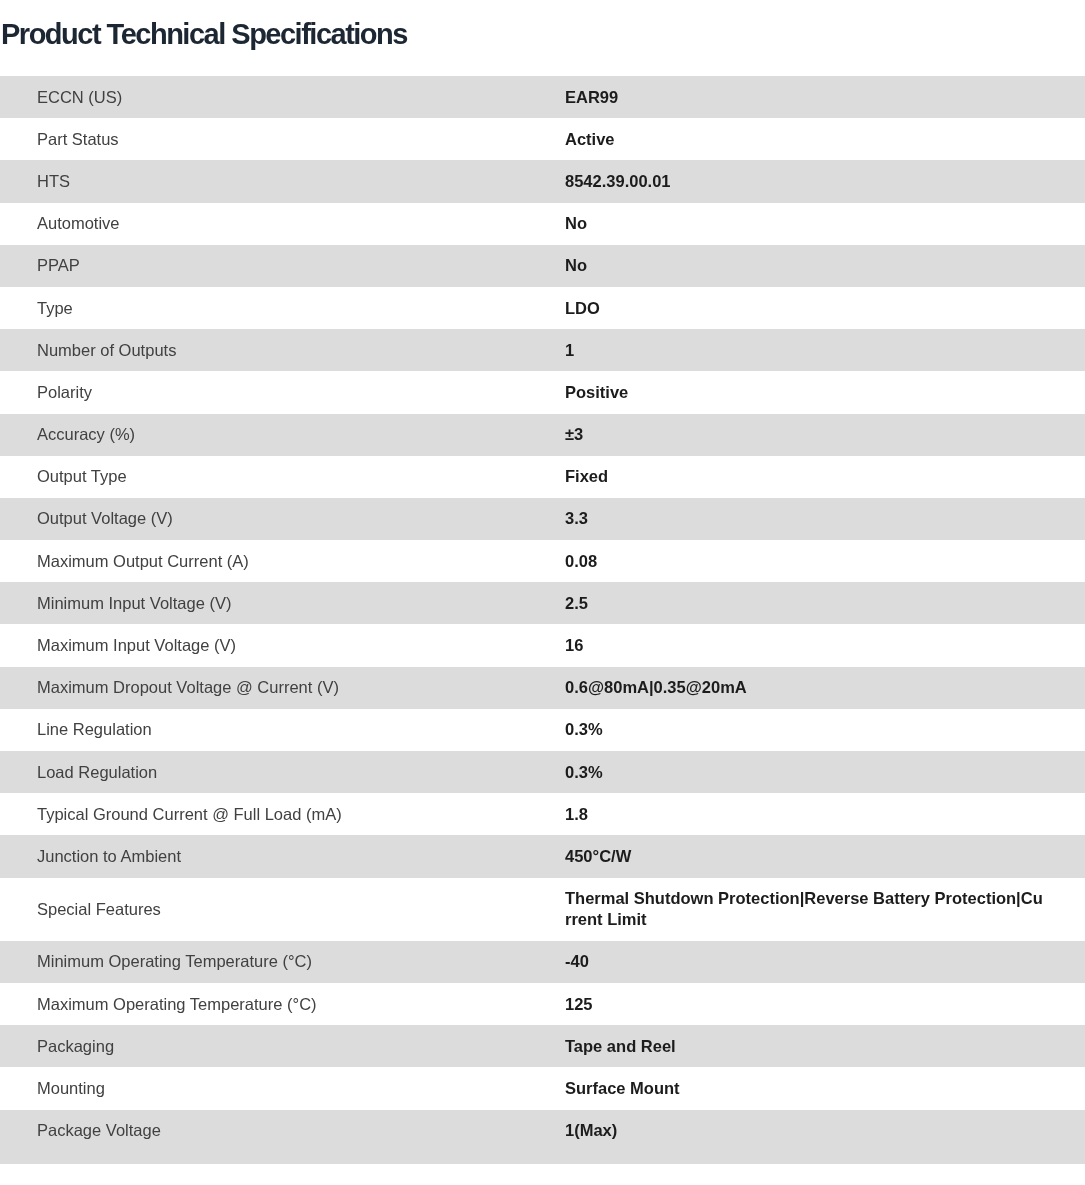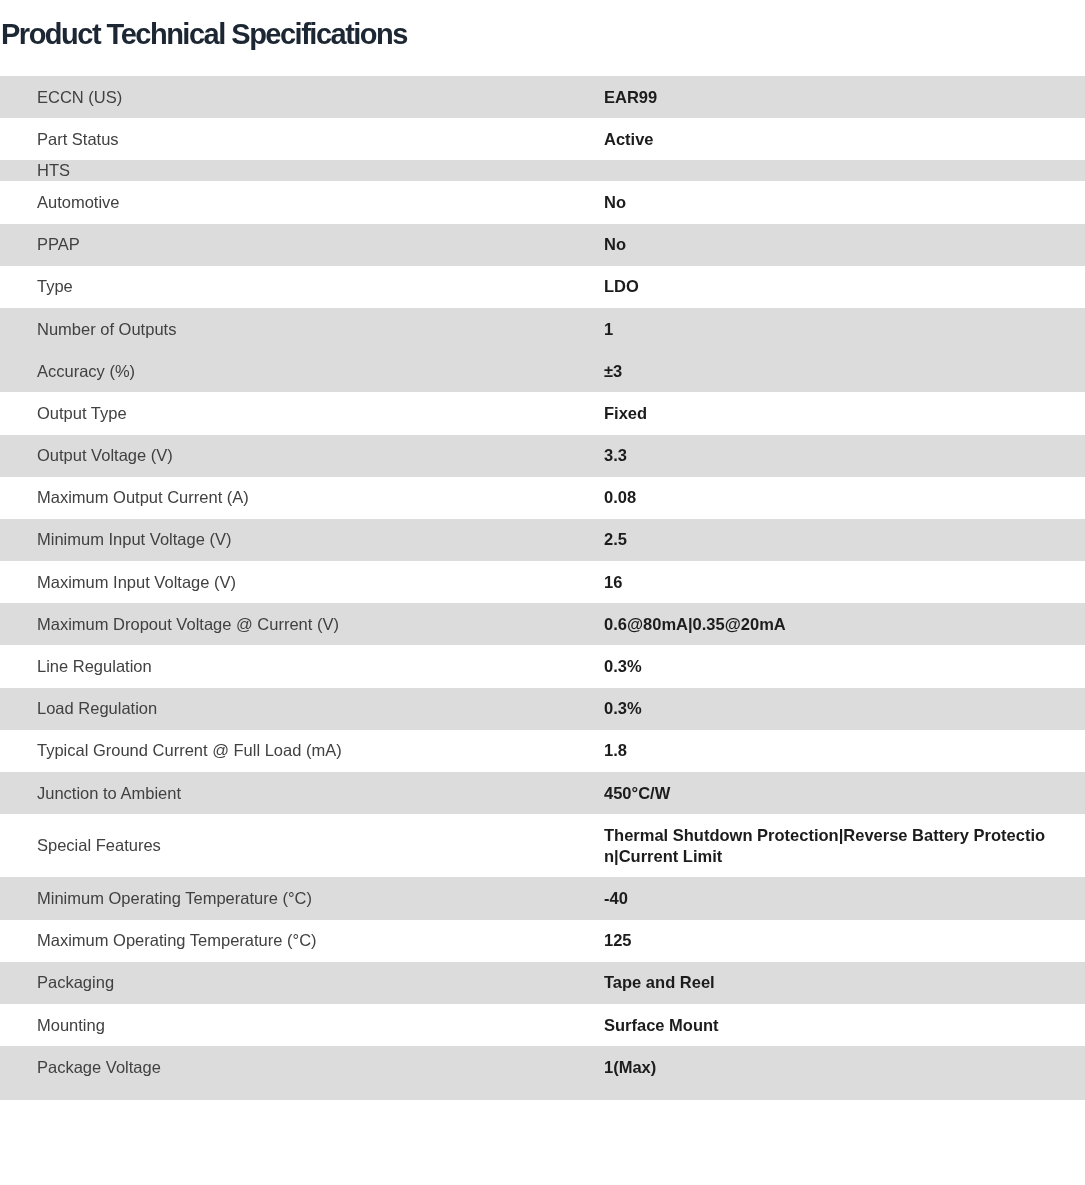--- a/index.html
+++ b/index.html
@@ -53,21 +53,20 @@
     font-weight: 400;
   }
   .cell-value {
     flex: 1 1 auto;
     padding: 10.6px 38px 10.6px 0;
     font-size: 16.5px;
     line-height: 21px;
     font-weight: 700;
     color: var(--value-text);
     word-break: break-all;
-    margin-left: 39px;
   }
   .row.partial {
     height: 12px;
   }
 </style>
 </head>
 <body>
 
 <h1 class="page-title">Product Technical Specifications</h1>
 
@@ -75,36 +74,41 @@
     <div class="row alt">
     <div class="cell-label">ECCN (US)</div>
     <div class="cell-value">EAR99</div>
   </div>
     <div class="row">
     <div class="cell-label">Part Status</div>
     <div class="cell-value">Active</div>
   </div>
     <div class="row alt">
     <div class="cell-label">HTS</div>
+    <div class="cell-value">8542.39.00.01</div>
   </div>
     <div class="row">
     <div class="cell-label">Automotive</div>
     <div class="cell-value">No</div>
   </div>
     <div class="row alt">
     <div class="cell-label">PPAP</div>
     <div class="cell-value">No</div>
   </div>
     <div class="row">
     <div class="cell-label">Type</div>
     <div class="cell-value">LDO</div>
   </div>
     <div class="row alt">
     <div class="cell-label">Number of Outputs</div>
     <div class="cell-value">1</div>
+  </div>
+    <div class="row">
+    <div class="cell-label">Polarity</div>
+    <div class="cell-value">Positive</div>
   </div>
     <div class="row alt">
     <div class="cell-label">Accuracy (%)</div>
     <div class="cell-value">±3</div>
   </div>
     <div class="row">
     <div class="cell-label">Output Type</div>
     <div class="cell-value">Fixed</div>
   </div>
     <div class="row alt">

